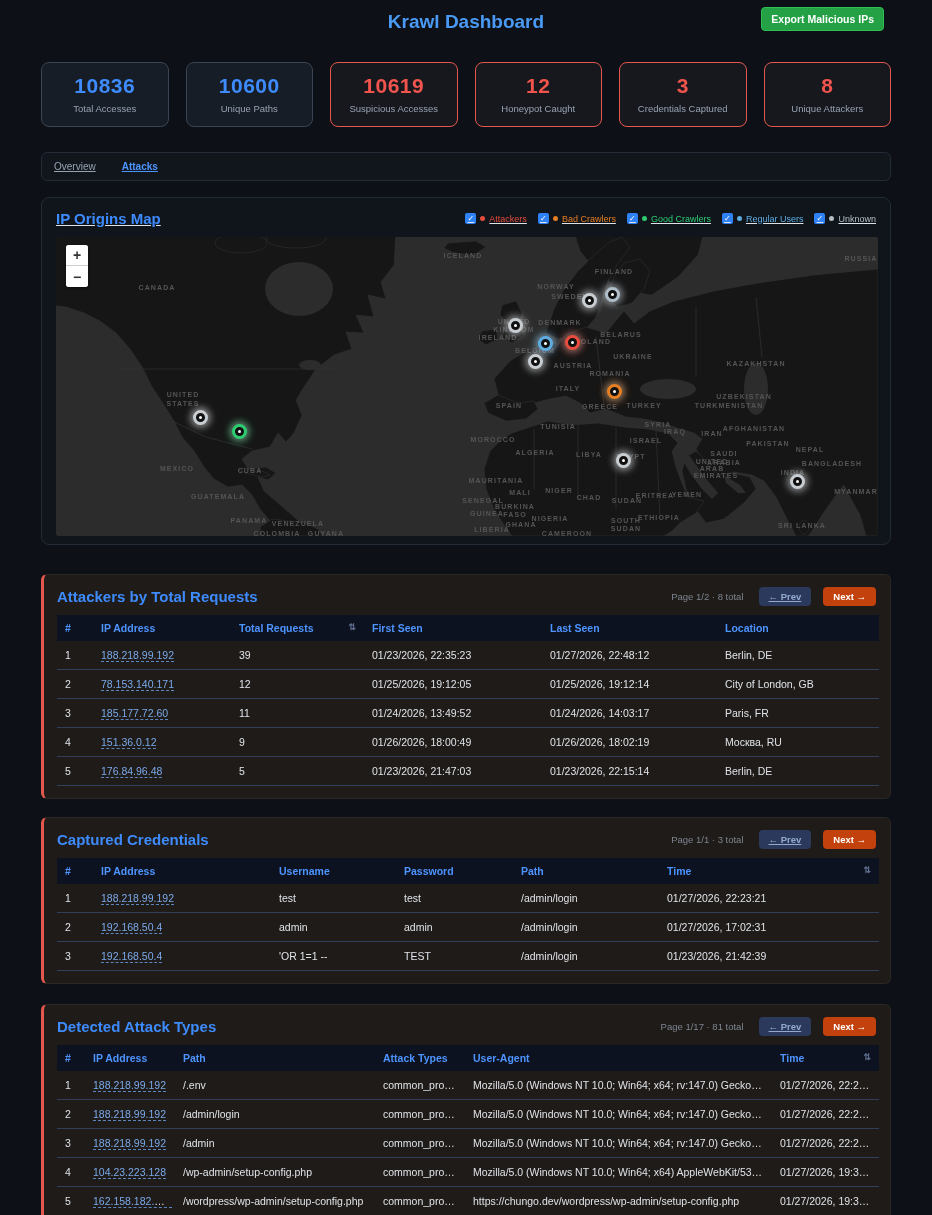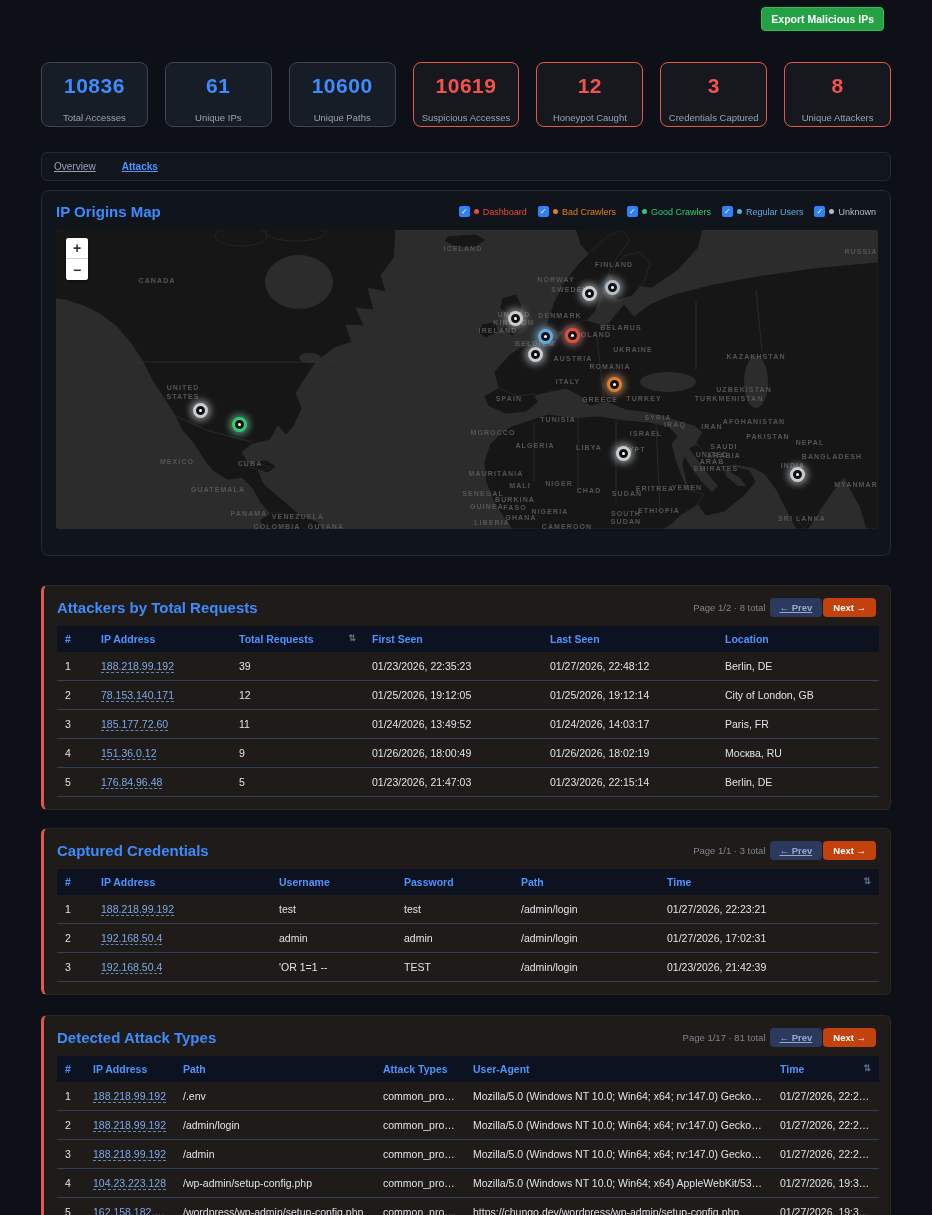--- a/index.html
+++ b/index.html
@@ -13,31 +13,31 @@
     color:#fff; font-size:10.5px; font-weight:bold; padding:5px 9px; border-radius:4px; cursor:pointer;
     font-family:"Liberation Sans",sans-serif; }
 
   
   .stats-row { display:flex; gap:17px; margin:20px 41px 0 41px; }
   .stat-card { flex:1; background:#171d26; border:1px solid #3a4452; border-radius:8px;
     text-align:center; padding:11px 4px 10px 4px; height:65px; }
   .stat-card.alert { border-color:#e3584e; background:#16181e; }
   .stat-value { font-size:21px; font-weight:bold; color:#3d8bfd; letter-spacing:0.5px; }
   .stat-card.alert .stat-value { color:#f0544c; }
-  .stat-label { font-size:9.5px; color:#98a2b3; margin-top:14px; }
+  .stat-label { font-size:9.5px; color:#98a2b3; margin-top:5px; }
 
   
   .tabbar { margin:25px 41px 0 41px; background:#11161d; border:1px solid #232b37; border-radius:6px;
     padding:8px 12px; display:flex; gap:26px; }
   .tab { font-size:10px; text-decoration:underline; cursor:pointer; color:#98a2b3; }
   .tab.active { color:#4d94ff; font-weight:bold; }
 
   
-  .map-card { margin:9px 41px 0 41px; background:#10151c; border:1px solid #232b37; border-radius:8px;
-    padding:12px 14px 26px 14px; }
+  .map-card { margin:16px 41px 0 41px; background:#10151c; border:1px solid #232b37; border-radius:8px;
+    padding:12px 14px 8px 14px;text-decoration:underline; }
   .card-head { display:flex; align-items:center; justify-content:space-between; margin-bottom:10px; }
   .card-title { font-size:15px; font-weight:bold; color:#3d8bfd; }
 
   
   .legend { display:flex; gap:11px; align-items:center; }
   .legend-item { display:flex; align-items:center; gap:4px; cursor:pointer; }
   .cb { width:11px; height:11px; background:#2f81f7; border-radius:2px; color:#fff; font-size:8px;
     line-height:11px; text-align:center; display:inline-block; }
   .dot { width:5px; height:5px; border-radius:50%; display:inline-block; }
   .legend-label { font-size:9px; }
@@ -53,50 +53,47 @@
   .zoomctl button:first-child { border-bottom:1px solid #ccc; }
   .pin { position:absolute; width:15px; height:15px; border-radius:50%; border-width:3px; border-style:solid;
     background:#101010; z-index:4; cursor:pointer; }
   .pin::after { content:""; position:absolute; left:50%; top:50%; width:3px; height:3px; margin:-1.5px 0 0 -1.5px;
     border-radius:50%; background:#fff; }
 
   
   .table-card { margin:17px 41px; background:#1f1b18; border:1px solid #2b2722; border-left:3px solid #e3584e;
     border-radius:6px; padding:12px 14px 12px 13px; }
   .table-card .card-head { margin-bottom:9px; }
-  .pager { display:flex; align-items:center; gap:1px; }
+  .pager { display:flex; align-items:center; gap:12px; }
   .page-info { font-size:9.5px; color:#7d8590; margin-right:3px; }
   .pgbtn { font-size:9.5px; font-weight:bold; border:none; border-radius:4px; padding:4px 10px; cursor:pointer;
     font-family:"Liberation Sans",sans-serif; }
   .pgbtn.prev { background:#2b3a5c; color:#93a9cf;text-decoration:underline; }
   .pgbtn.next { background:#c2410c; color:#fff; }
   table { width:100%; border-collapse:collapse; table-layout:fixed; }
   thead tr { background:#0d1220; }
   th { text-align:left; font-size:10.5px; color:#4d94ff; padding:7px 8px; white-space:nowrap; overflow:hidden; }
   .sort-ic { float:right; color:#5f6f8f; font-size:9px; cursor:pointer; }
   td { font-size:10.5px; color:#dfe3e8; padding:8px 8px; border-bottom:1px solid #31405a;
     white-space:nowrap; overflow:hidden; text-overflow:ellipsis; }
   a.ip { color:#7aa9ea; text-decoration:none; border-bottom:1px dashed #5d86c0; cursor:pointer; }
   .gap29 { margin-top:29px; } .gap18 { margin-top:18px; } .gap20 { margin-top:20px; }
 </style>
 </head>
 <body>
 
 <div class="topbar">
+  <div class="page-title">Krawl Dashboard</div>
   <button class="export-btn">Export Malicious IPs</button>
 </div>
 
 <div class="stats-row">
     <div class="stat-card">
       <div class="stat-value">10836</div>
       <div class="stat-label">Total Accesses</div>
-    </div>
-    <div class="stat-card">
-      <div class="stat-value">61</div>
-      <div class="stat-label">Unique IPs</div>
     </div>
     <div class="stat-card">
       <div class="stat-value">10600</div>
       <div class="stat-label">Unique Paths</div>
     </div>
     <div class="stat-card alert">
       <div class="stat-value">10619</div>
       <div class="stat-label">Suspicious Accesses</div>
     </div>
     <div class="stat-card alert">
@@ -118,21 +115,21 @@
   <span class="tab active">Attacks</span>
 </div>
 
 <section class="map-card">
   <div class="card-head">
     <span class="card-title">IP Origins Map</span>
     <div class="legend">
         <label class="legend-item">
           <span class="cb">✓</span>
           <span class="dot" style="background: rgb(231, 76, 60);"></span>
-          <span class="legend-label" style="color: rgb(231, 76, 60);">Dashboard</span>
+          <span class="legend-label" style="color: rgb(231, 76, 60);">Attackers</span>
         </label>
         <label class="legend-item">
           <span class="cb">✓</span>
           <span class="dot" style="background: rgb(230, 126, 34);"></span>
           <span class="legend-label" style="color: rgb(230, 126, 34);">Bad Crawlers</span>
         </label>
         <label class="legend-item">
           <span class="cb">✓</span>
           <span class="dot" style="background: rgb(46, 204, 113);"></span>
           <span class="legend-label" style="color: rgb(46, 204, 113);">Good Crawlers</span>

